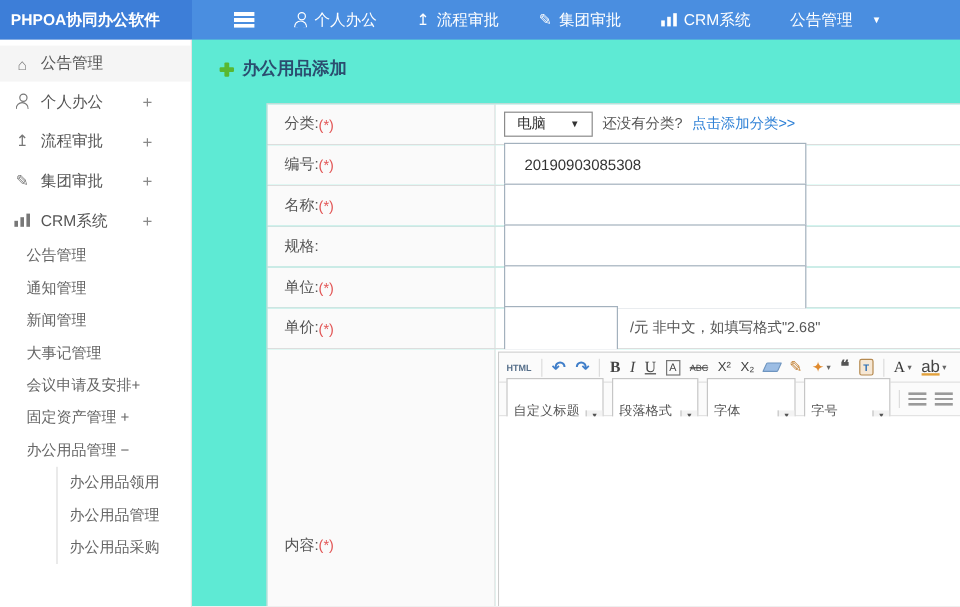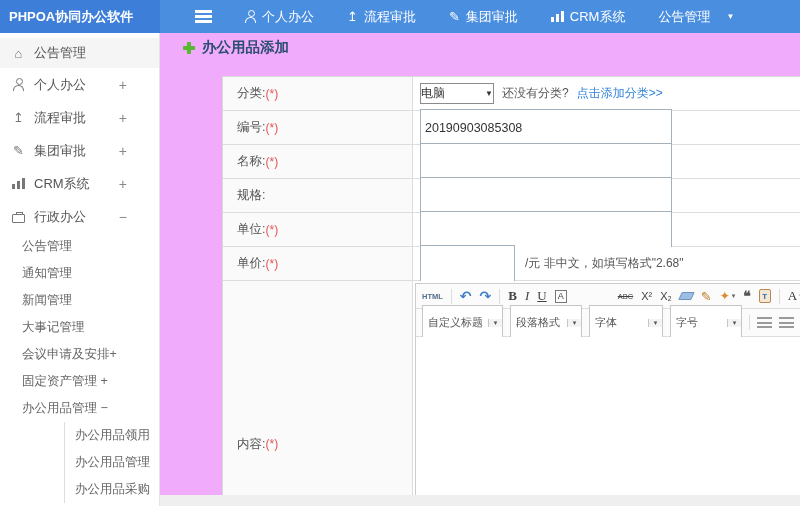--- a/index.html
+++ b/index.html
@@ -35,73 +35,73 @@
   .side-item { height:33px; display:flex; align-items:center; padding-left:10px; position:relative; cursor:pointer; }
   .side-item.active { height:30px; background:#f5f5f5; }
   .side-item .sicon { width:17px; margin-right:7px; display:inline-flex; justify-content:center; color:#777; }
   .side-item .glyph { font-size:13px; color:#777; }
   .i-case { width:13px; height:9px; border:1px solid #777; border-radius:1px; position:relative; margin-top:3px; }
   .i-case::before { content:""; position:absolute; top:-3px; left:3px; width:5px; height:2px;
                     border:1px solid #777; border-bottom:none; }
   .sign { position:absolute; right:32px; color:#888; font-size:14px; font-weight:normal; }
   .side-sub { padding-left:22px; }
   .sub-item { height:27px; line-height:27px; font-size:12.5px; color:#666; cursor:pointer; white-space:nowrap; }
-  .side-sub3 { margin-left:42px; border-left:1px solid #ddd; padding-left:10px; }
+  .side-sub3 { margin-left:25px; border-left:1px solid #ddd; padding-left:10px; }
   
-  .main { position:absolute; top:22px; left:160px; width:640px; height:473px; background:#f0abfc; overflow:hidden; }
+  .main { position:absolute; top:32px; left:160px; width:640px; height:473px; background:#5eead4; overflow:hidden; }
   .page-title { position:absolute; top:16px; left:23px; display:flex; align-items:center; gap:7px;
                 font-size:14.5px; font-weight:bold; color:#2b4d6f; }
   .i-plus { width:12px; height:12px; position:relative; display:inline-block; }
   .i-plus::before { content:""; position:absolute; left:4px; top:0; width:4px; height:12px; background:#58b832; border-radius:1px; }
   .i-plus::after  { content:""; position:absolute; top:4px; left:0; width:12px; height:4px; background:#58b832; border-radius:1px; }
   .form-table { position:absolute; top:54px; left:62px; right:-30px; bottom:-113px;
                 border:1px solid #d9d9d9; display:flex; flex-direction:column; }
   .frow { display:flex; height:34px; min-height:34px; border-bottom:1px solid #ddd; }
   .frow:last-child { flex:1; border-bottom:none; }
   .fcell-label { width:190px; min-width:190px; background:#fafafa; border-right:1px solid #ddd;
                  display:flex; align-items:center; gap:0; padding-left:14px; font-size:12.5px; color:#555; }
   .req { color:#e25555; font-size:12px; }
   .fcell-value { flex:1; background:#fff; display:flex; align-items:center; gap:8px; padding-left:7px; }
   .select-box { width:74px; height:21px; border:1px solid #8b8b8b; background:#fff; display:flex;
-                align-items:center; justify-content:space-between; padding:0 0; font-size:12px; color:#333; cursor:pointer; }
+                align-items:center; justify-content:space-between; padding:0 10px; font-size:12px; color:#333; cursor:pointer; }
   .sel-caret { font-size:8px; color:#333; }
   .note { font-size:12px; color:#555; }
   .link { font-size:12px; color:#2f81d6; cursor:pointer; text-decoration:none; }
   .txt { width:252px; height:37px; border:1px solid #a3b1bd; font-size:12.5px; color:#333;
-         padding:0 4px; outline:none; font-family:inherit; background:#fff; }
+         padding:0 16px; outline:none; font-family:inherit; background:#fff; }
   .txt-price { width:95px; }
   .hint { font-size:12px; color:#555; margin-left:2px; }
   
   .cell-editor { padding:2px; align-items:stretch; }
   .ed { flex:1; border:1px solid #ccc; display:flex; flex-direction:column; background:#fff; }
   .ed-row1 { height:25px; min-height:25px; display:flex; align-items:center; gap:8px;
              padding:0 6px; border-bottom:1px solid #ddd; background:#fbfbfb; }
   .ed-row2 { height:28px; min-height:28px; display:flex; align-items:center; gap:7px;
              padding:0 6px; border-bottom:1px solid #ddd; background:#fbfbfb; }
   .ebtn { display:inline-flex; align-items:center; cursor:pointer; color:#444; font-size:12px; }
   .esep { width:1px; height:15px; background:#ddd; }
   .src { font-size:7.5px; color:#566f8a; font-weight:bold; }
   .undo,.redo { color:#3f7ec9; font-weight:bold; font-size:14px; }
   .bold { font-weight:bold; font-family:"Liberation Serif",serif; font-size:13px; }
   .italic { font-style:italic; font-family:"Liberation Serif",serif; font-size:13px; }
   .uline { text-decoration:underline; font-family:"Liberation Serif",serif; font-size:13px; }
   .boxed { border:1px solid #777; font-size:9px; padding:0 2px; line-height:11px; }
-  .strike { font-size:7.5px; text-decoration:line-through;margin-left:43px; }
+  .strike { font-size:7.5px; text-decoration:line-through; }
   .supsub { font-size:11px; }
   .i-eraser { width:13px; height:8px; background:#9cbde4; border:1px solid #6d94bf;
               transform:skewX(-25deg); border-radius:1px; }
   .brush { color:#c07a28; font-size:13px; }
   .wand { color:#e08a2e; font-size:12px; }
   .quote { font-size:14px; color:#555; font-weight:bold; font-family:"Liberation Serif",serif; }
   .i-paste { width:12px; height:14px; border:1px solid #b5894f; background:#f6e7d4; color:#2a6db5;
              font-size:8px; font-weight:bold; display:flex; align-items:center; justify-content:center; border-radius:2px; }
   .fontA { font-family:"Liberation Serif",serif; font-size:13px; color:#333; }
   .hl { font-size:14px; border-bottom:2px solid #e2a13c; line-height:11px; }
   .caret { font-size:7px; color:#666; margin-left:2px; }
-  .combo { display:flex; border:1px solid #c6c6c6; background:#fff; height:36px; align-items:center; cursor:pointer; }
+  .combo { display:flex; border:1px solid #c6c6c6; background:#fff; height:36px; align-items:flex-end; cursor:pointer; }
   .combo-label { font-size:11px; color:#555; padding:0 5px; display:flex; align-items:center; white-space:nowrap; }
   .c1 .combo-label { min-width:62px; } .c2 .combo-label { min-width:56px; }
   .c3 .combo-label { min-width:58px; } .c4 .combo-label { min-width:56px; }
   .combo-caret { width:14px; border-left:1px solid #c6c6c6; background:#f3f3f3; display:flex;
                  align-items:center; justify-content:center; font-size:7px; color:#555; }
   .i-align { width:15px; height:11px; cursor:pointer;
              background:repeating-linear-gradient(to bottom,#9a9a9a 0 2px,transparent 2px 4.6px); }
   .ed-content { flex:1; background:#fff; outline:none; }
 </style>
 </head>
@@ -157,27 +157,20 @@
     <span class="sicon glyph">✎</span>
     <span>集团审批</span>
     <span class="sign">+</span>
   </div>
   <div class="side-item">
     <span class="sicon">
         <span class="i-chart"></span>
       </span>
     <span>CRM系统</span>
     <span class="sign">+</span>
-  </div>
-  <div class="side-item">
-    <span class="sicon">
-        <span class="i-case"></span>
-      </span>
-    <span>行政办公</span>
-    <span class="sign">−</span>
   </div>
 
   <div class="side-sub">
     <div class="sub-item">公告管理</div>
     <div class="sub-item">通知管理</div>
     <div class="sub-item">新闻管理</div>
     <div class="sub-item">大事记管理</div>
     <div class="sub-item">会议申请及安排+</div>
     <div class="sub-item">固定资产管理 +</div>
     <div class="sub-item">办公用品管理 −</div>

